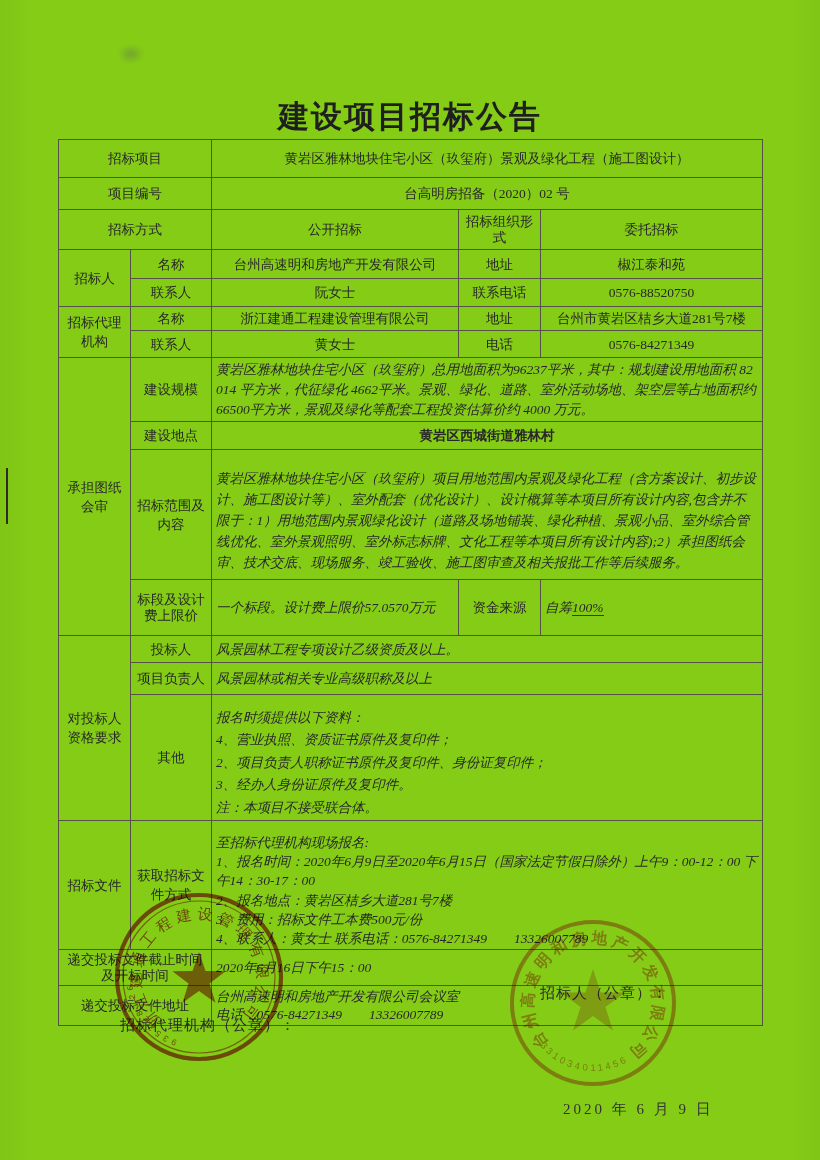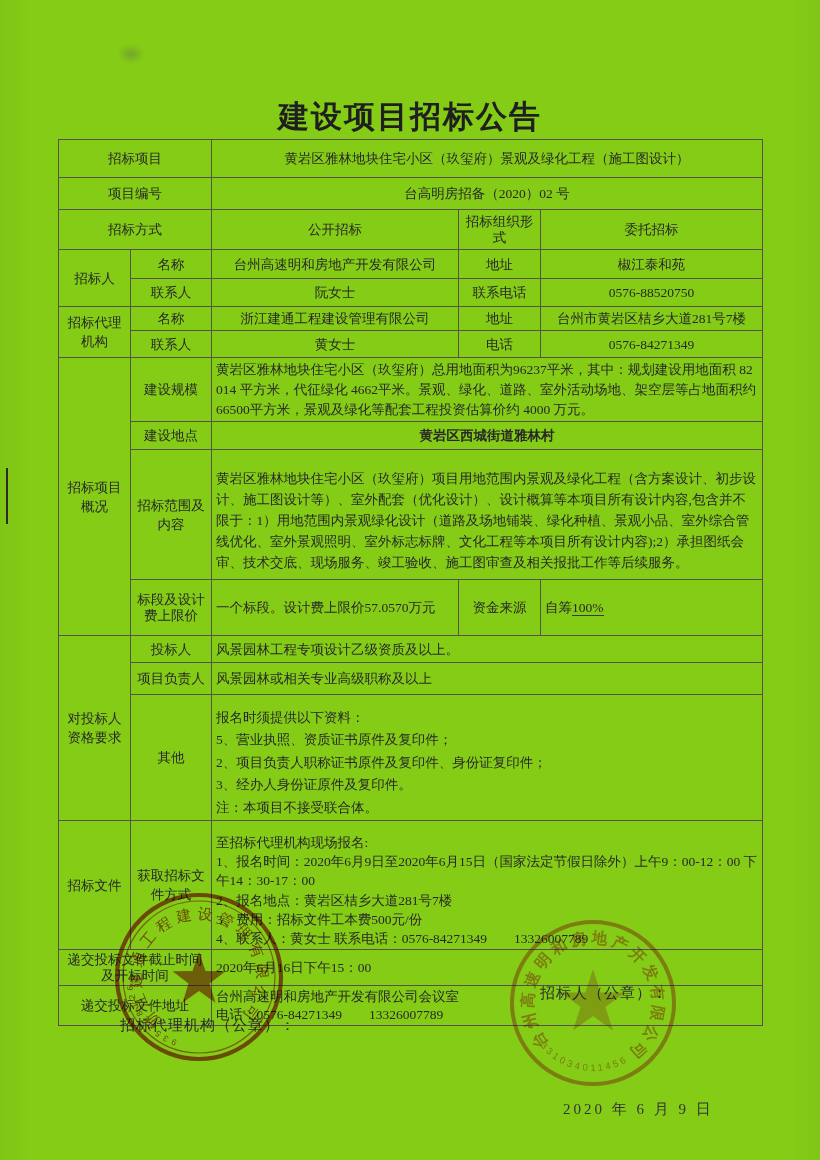--- a/index.html
+++ b/index.html
@@ -20,21 +20,21 @@
   table.doc-table{
     position:absolute;left:58px;top:139px;width:704px;
     border-collapse:collapse;table-layout:fixed;
     font-size:13.5px;line-height:19px;color:#282828;
   }
   .doc-table td{
     border:1px solid #555249;padding:1px 4px;overflow:hidden;
     vertical-align:middle;word-break:break-all;
   }
   .c{text-align:center;}
-  .l{text-align:left;}
+  .l{text-align:left;font-style:italic;}
   .vt{vertical-align:top;}
   .bold{font-weight:bold;}
   .tall{line-height:21px;}
   .lh16{line-height:16px;}
   .other-cell div{line-height:22.4px;}
   .doc-cell div{line-height:19.2px;}
   .addr-cell div{line-height:18px;}
   .u{border-bottom:1px solid #3a3a3a;padding-bottom:0px;margin-top:27px;}
   .seal-label{position:absolute;font-size:15px;color:#2c2c2c;letter-spacing:1px;}
   .seal-label.left{left:120px;top:1016px;}
@@ -101,21 +101,21 @@
       <td class="c">地址</td>
       <td class="c">台州市黄岩区桔乡大道281号7楼</td>
     </tr>
     <tr style="height:27px">
       <td class="c">联系人</td>
       <td class="c">黄女士</td>
       <td class="c">电话</td>
       <td class="c">0576-84271349</td>
     </tr>
     <tr style="height:62px">
-      <td rowspan="4" class="c">招标项目概况</td>
+      <td rowspan="4" class="c">承担图纸会审</td>
       <td class="c">建设规模</td>
       <td colspan="3" class="l vt" style="line-height:20px;padding-top:2px;">黄岩区雅林地块住宅小区（玖玺府）总用地面积为96237平米，其中：规划建设用地面积 82014 平方米，代征绿化 4662平米。景观、绿化、道路、室外活动场地、架空层等占地面积约 66500平方米，景观及绿化等配套工程投资估算价约 4000 万元。</td>
     </tr>
     <tr style="height:28px">
       <td class="c">建设地点</td>
       <td colspan="3" class="c bold">黄岩区西城街道雅林村</td>
     </tr>
     <tr style="height:130px">
       <td class="c">招标范围及内容</td>
       <td colspan="3" class="l vt tall" style="padding-top:12px;">黄岩区雅林地块住宅小区（玖玺府）项目用地范围内景观及绿化工程（含方案设计、初步设计、施工图设计等）、室外配套（优化设计）、设计概算等本项目所有设计内容,包含并不限于：1）用地范围内景观绿化设计（道路及场地铺装、绿化种植、景观小品、室外综合管线优化、室外景观照明、室外标志标牌、文化工程等本项目所有设计内容);2）承担图纸会审、技术交底、现场服务、竣工验收、施工图审查及相关报批工作等后续服务。</td>
@@ -132,21 +132,21 @@
       <td colspan="3" class="l">风景园林工程专项设计乙级资质及以上。</td>
     </tr>
     <tr style="height:32px">
       <td class="c">项目负责人</td>
       <td colspan="3" class="l">风景园林或相关专业高级职称及以上</td>
     </tr>
     <tr style="height:114px">
       <td class="c">其他</td>
       <td colspan="3" class="l vt other-cell" style="padding-top:12px;">
         <div>报名时须提供以下资料：</div>
-        <div>5、营业执照、资质证书原件及复印件；</div>
+        <div>4、营业执照、资质证书原件及复印件；</div>
         <div>2、项目负责人职称证书原件及复印件、身份证复印件；</div>
         <div>3、经办人身份证原件及复印件。</div>
         <div>注：本项目不接受联合体。</div>
       </td>
     </tr>
     <tr style="height:118px">
       <td class="c">招标文件</td>
       <td class="c">获取招标文件方式</td>
       <td colspan="3" class="l vt doc-cell" style="padding-top:12px;">
         <div>至招标代理机构现场报名:</div>

